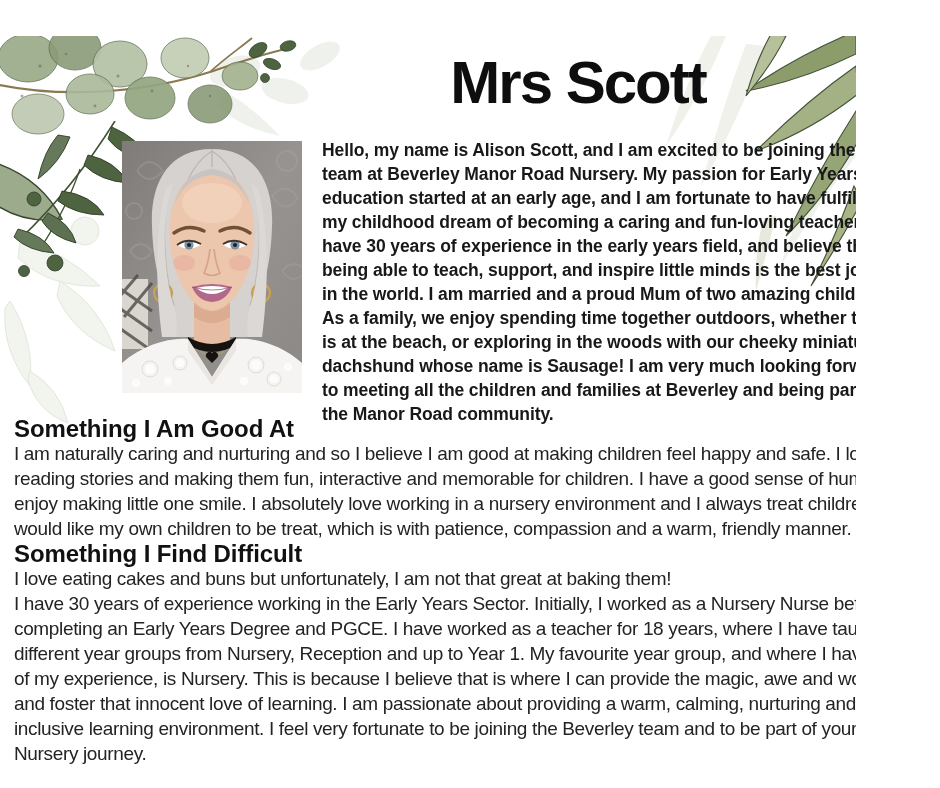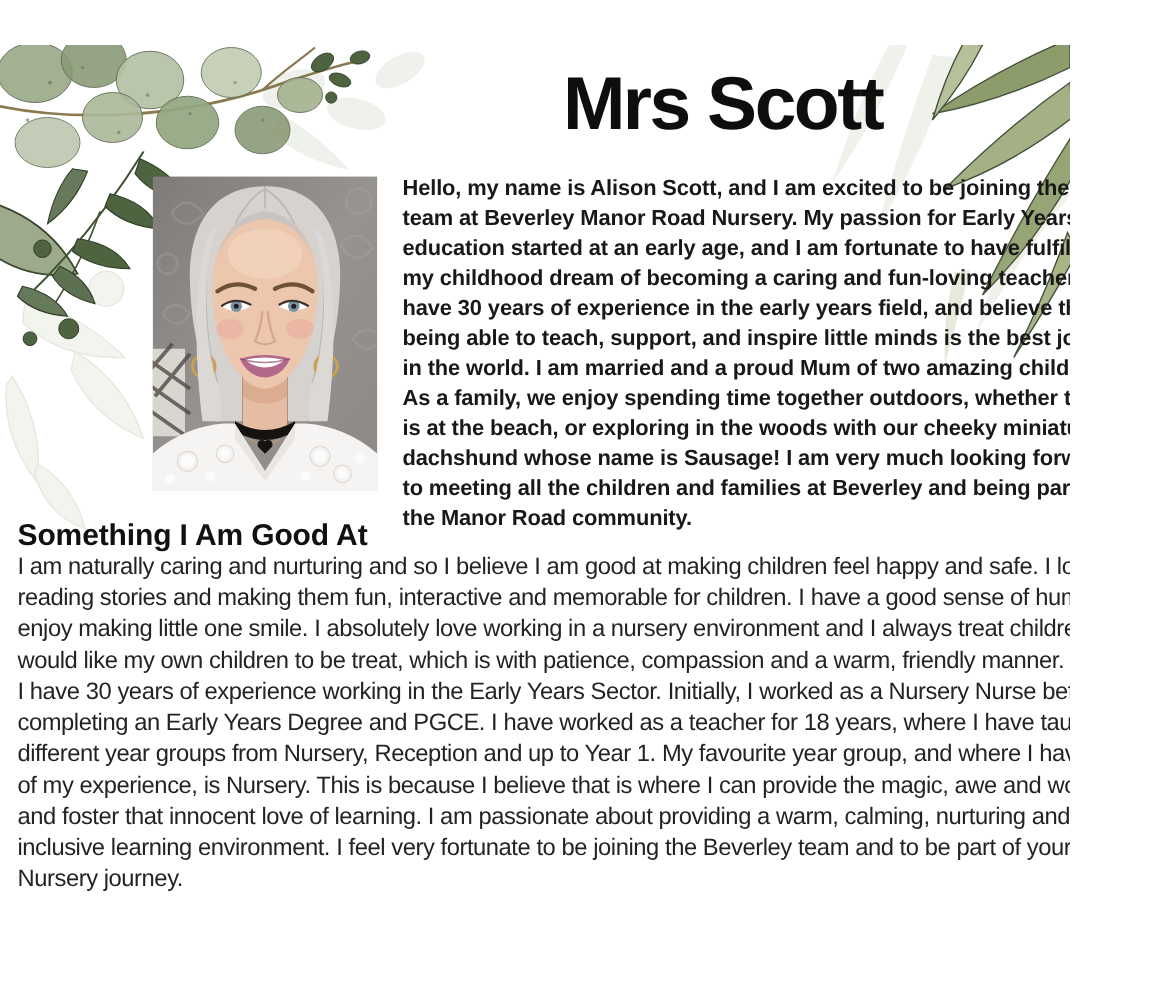--- a/index.html
+++ b/index.html
@@ -273,19 +273,21 @@
   </div>
 
   <p class="intro">Hello, my name is Alison Scott, and I am excited to be joining the team at Beverley Manor Road Nursery. My passion for Early Years education started at an early age, and I am fortunate to have fulfilled my childhood dream of becoming a caring and fun-loving teacher. I have 30 years of experience in the early years field, and believe that being able to teach, support, and inspire little minds is the best job in the world. I am married and a proud Mum of two amazing children. As a family, we enjoy spending time together outdoors, whether that is at the beach, or exploring in the woods with our cheeky miniature dachshund whose name is Sausage! I am very much looking forward to meeting all the children and families at Beverley and being part of the Manor Road community.</p>
 
   <div class="sections">
     <div>
       <div class="section-heading">Something I Am Good At</div>
       <div class="section-body">I am naturally caring and nurturing and so I believe I am good at making children feel happy and safe.  I love reading stories and making them fun, interactive and memorable for children. I have a good sense of humour and enjoy making little one smile. I absolutely love working in a nursery environment and I always treat children as I would like my own children to be treat, which is with patience, compassion and a warm, friendly manner.</div>
     </div>
     <div>
+      <div class="section-heading">Something I Find Difficult</div>
+      <div class="section-body">I love eating cakes and buns but unfortunately, I am not that great at baking them!</div>
     </div>
     <div>
       <div class="section-body">I have 30 years of experience working in the Early Years Sector. Initially, I worked as a Nursery Nurse before completing an Early Years Degree and PGCE. I have worked as a teacher for 18 years, where I have taught different year groups from Nursery, Reception and up to Year 1. My favourite year group, and where I have most of my experience, is Nursery. This is because I believe that is where I can provide the magic, awe and wonder and foster that innocent love of learning. I am passionate about providing a warm, calming, nurturing and inclusive learning environment. I feel very fortunate to be joining the Beverley team and to be part of your child’s Nursery journey.</div>
     </div>
   </div>
 
 </div>
 
 </body></html>

